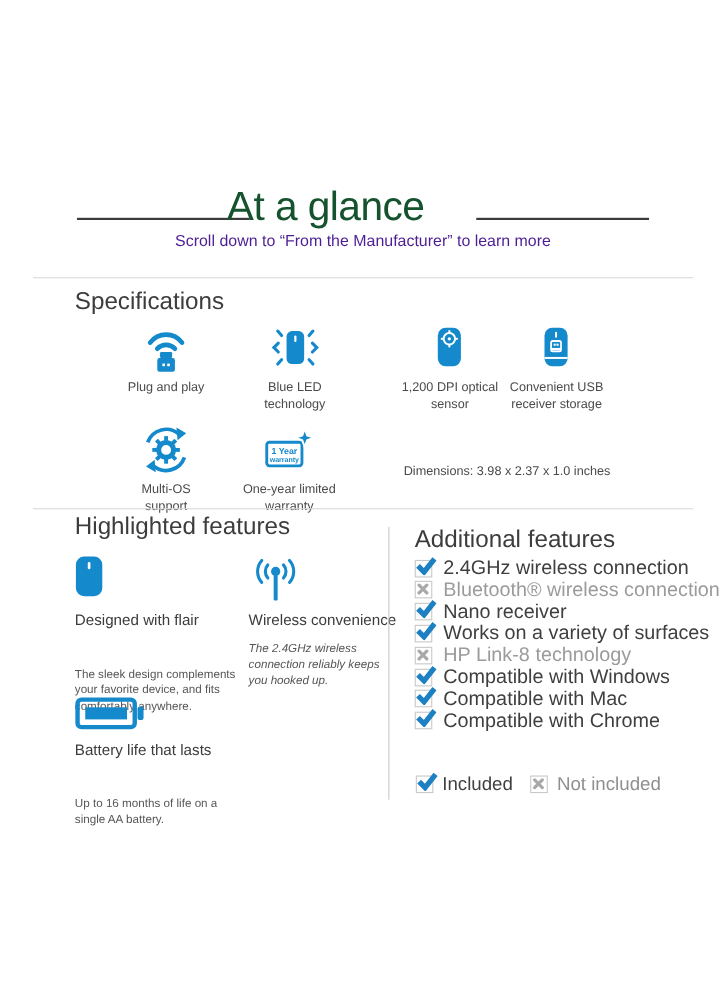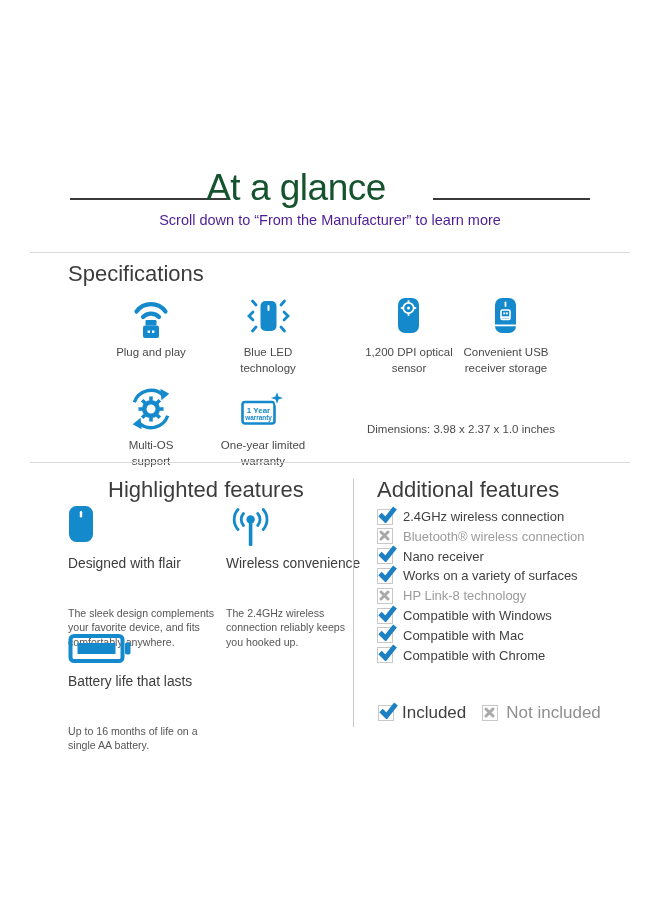--- a/index.html
+++ b/index.html
@@ -31,21 +31,21 @@
   
   .feat-title{position:absolute;font-size:13.8px;color:#3c3c3c;}
   .feat-desc{position:absolute;font-size:10.6px;line-height:1.36;color:#565656;margin-top:32px;}
   
   .checklist{position:absolute;left:377px;top:509px;}
   .check-row{display:flex;align-items:center;height:15.2px;margin-bottom:4.6px;}
   .checkbox{position:relative;width:14px;height:14px;border:1px solid #c8c8c8;background:#fff;flex:0 0 auto;}
   .checkbox svg{position:absolute;}
   .checkbox .glyph-check{top:-5px;left:-1px;}
   .checkbox .glyph-x{top:1px;left:1px;}
-  .check-row .check-label{margin-left:10px;font-size:13px;}
+  .check-row .check-label{margin-left:10px;font-size:18px;}
   .check-row.included .check-label{color:#3f3f3f;}
   .check-row.excluded .check-label{color:#9b9b9b;}
   
   .legend{position:absolute;left:378px;top:703px;display:flex;align-items:center;}
   .legend .check-label{margin-left:8px;font-size:17px;}
   .legend .lg-included{color:#3f3f3f;}
   .legend .lg-not{color:#8f8f8f;}
   .legend .spacer{width:16px;}
   
   .f{fill:var(--accent-blue);}
@@ -164,21 +164,21 @@
         <path class="f" d="M39 2.5 L41.2 8.8 L47.5 11 L41.2 13.2 L39 19.5 L36.8 13.2 L30.5 11 L36.8 8.8 Z" stroke="#ffffff" stroke-width="1.8"></path>
       </svg>
     </div>
     <div class="spec-label">One-year limited warranty</div>
   </div>
 
   <div class="dimensions" style="left:367px;top:423px;">Dimensions: 3.98 x 2.37 x 1.0 inches</div>
 
   <div class="hr" style="top:462px;left:30px;width:600px;"></div>
 
-  <div class="abs section-heading" style="left:68px;top:477px;margin-left:40px;">Highlighted features</div>
+  <div class="abs section-heading" style="left:68px;top:465px;">Highlighted features</div>
 
   <div class="abs" style="left:68px;top:505px;">
     <svg width="26" height="38" viewBox="0 0 26 38">
       <rect class="f" x="1" y="1" width="24" height="36" rx="7.5"></rect>
       <rect class="fw" x="11.8" y="6" width="2.4" height="6.5" rx="1.2"></rect>
     </svg>
   </div>
   <div class="feat-title" style="left:68px;top:556px;">Designed with flair</div>
   <div class="feat-desc" style="left:68px;top:574px;width:158px;">The sleek design complements your favorite device, and fits comfortably anywhere.</div>
 
@@ -188,21 +188,21 @@
       <circle class="f" cx="24.6" cy="12.5" r="4.2"></circle>
       <g class="s" stroke-width="2.8" stroke-linecap="round">
         <path d="M17.5 6.5 A 9 9 0 0 0 17.5 18.5"></path>
         <path d="M12 2.5 A 15 15 0 0 0 12 22.5"></path>
         <path d="M31.7 6.5 A 9 9 0 0 1 31.7 18.5"></path>
         <path d="M37.2 2.5 A 15 15 0 0 1 37.2 22.5"></path>
       </g>
     </svg>
   </div>
   <div class="feat-title" style="left:226px;top:556px;">Wireless convenience</div>
-  <div class="feat-desc" style="left:226px;top:574px;width:132px;">The 2.4GHz wireless connection reliably keeps you hooked up.</div>
+  <div class="feat-desc" style="left:226px;top:551px;width:132px;font-style:italic;">The 2.4GHz wireless connection reliably keeps you hooked up.</div>
 
   <div class="abs" style="left:68px;top:631px;">
     <svg width="64" height="36" viewBox="0 0 64 36">
       <rect class="s" x="2.5" y="5" width="52" height="25" rx="3.5" stroke-width="4"></rect>
       <rect class="f" x="9.5" y="12" width="38" height="11"></rect>
       <rect class="f" x="57" y="11.5" width="5.5" height="12" rx="1.8"></rect>
     </svg>
   </div>
   <div class="feat-title" style="left:68px;top:674px;">Battery life that lasts</div>
   <div class="feat-desc" style="left:68px;top:692px;width:158px;">Up to 16 months of life on a single AA battery.</div>

